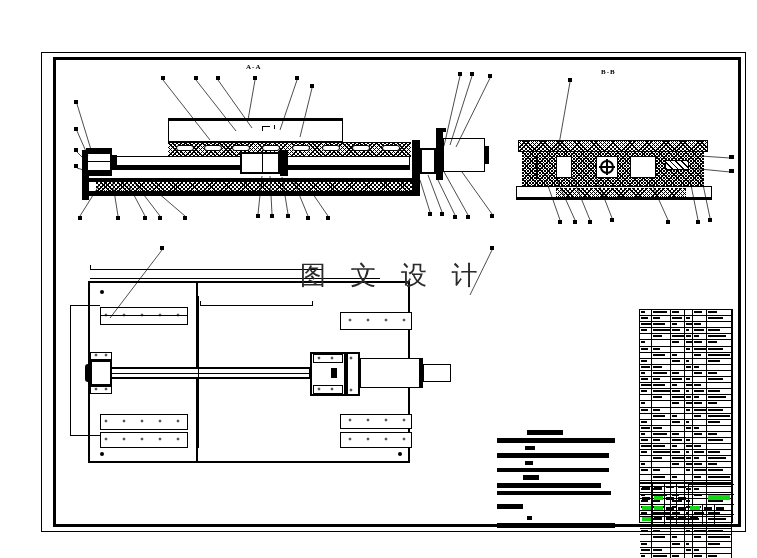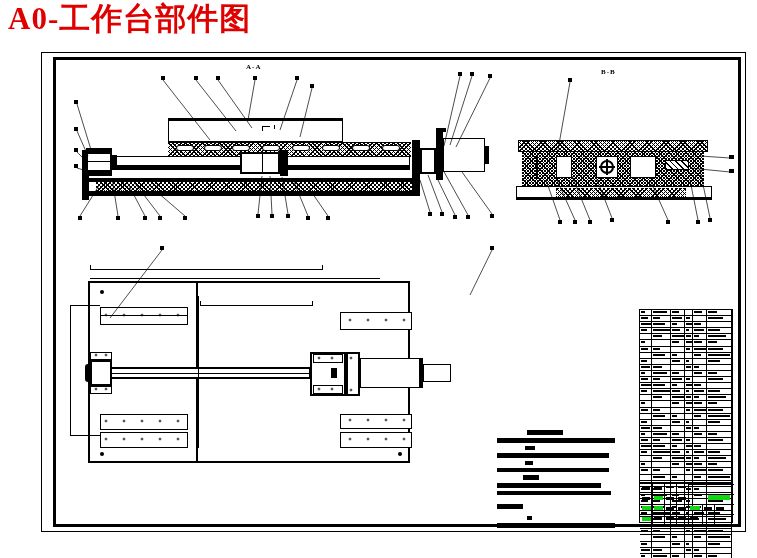--- a/index.html
+++ b/index.html
@@ -73,21 +73,20 @@
   .tick{position:absolute;width:1px;height:5px;background:#000;}
   .balldot{position:absolute;width:4px;height:4px;background:#000;
      clip-path:polygon(50% 0,62% 38%,100% 50%,62% 62%,50% 100%,38% 62%,0 50%,38% 38%);}
   .cdot{position:absolute;width:4px;height:4px;background:#000;border-radius:50%;}
 </style>
 </head>
 <body>
 
 <div id="stage">
 
-  <div class="title">A0-工作台部件图</div>
 
   <div class="frame-outer"></div>
   <div class="frame-inner"></div>
 
   <div class="seclab" style="left:246px;top:63px;">A-A</div>
   <div class="seclab" style="left:601px;top:68px;">B-B</div>
 
   <div>
 
     <div class="box" style="left:168px;top:120px;width:175px;height:22px;"></div>
@@ -341,20 +340,21 @@
       <rect x="666" y="220" width="4" height="4"></rect>
         <rect x="696" y="220" width="4" height="4"></rect>
       <rect x="708" y="218" width="4" height="4"></rect>
       <rect x="729" y="155" width="5" height="4"></rect>
         <rect x="729" y="169" width="5" height="4"></rect>
       <rect x="160" y="246" width="4" height="4"></rect>
         <rect x="490" y="246" width="4" height="4"></rect>
     </g>
   </svg>
 
+  <div class="watermark">图 文 设 计</div>
 
   <div class="notes">
     <div class="noteline" style="width:36px;margin-left:30px;height:5px;"></div>
     <div class="noteline" style="width:118px;height:5px;"></div>
     <div class="noteline" style="width:10px;margin-left:28px;height:4px;"></div>
     <div class="noteline" style="width:112px;height:5px;"></div>
     <div class="noteline" style="width:8px;margin-left:28px;height:4px;"></div>
     <div class="noteline" style="width:112px;height:4px;"></div>
     <div class="noteline" style="width:16px;margin-left:26px;height:5px;"></div>
     <div class="noteline" style="width:104px;height:5px;"></div>

